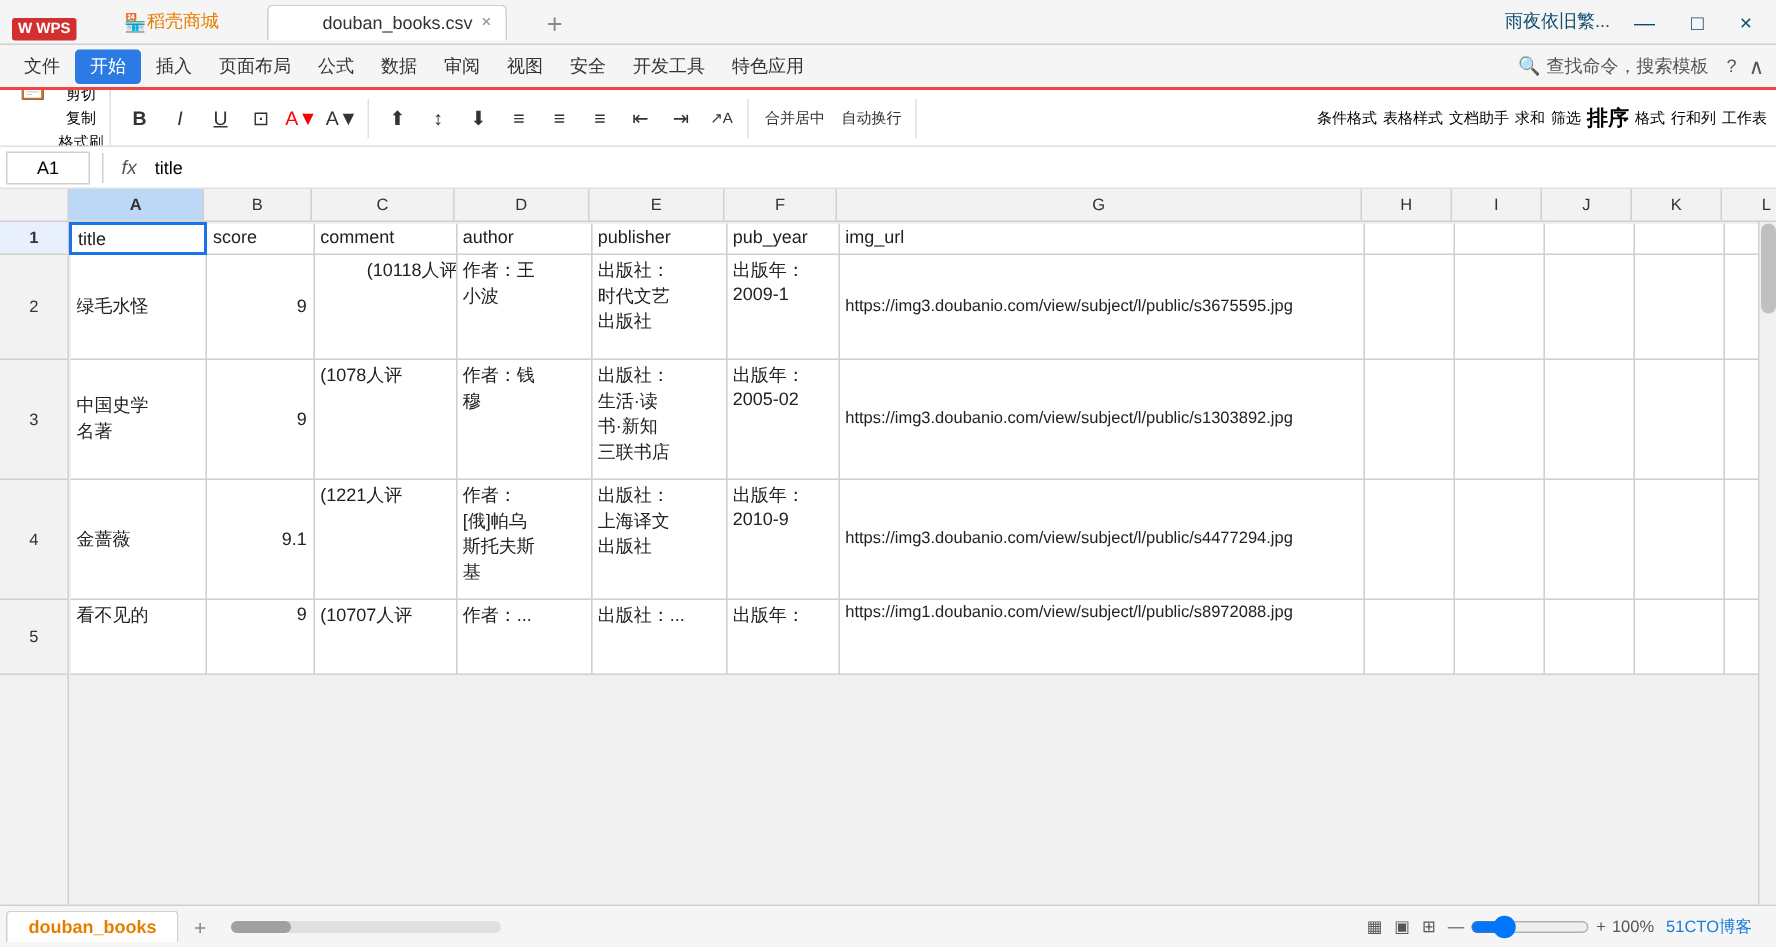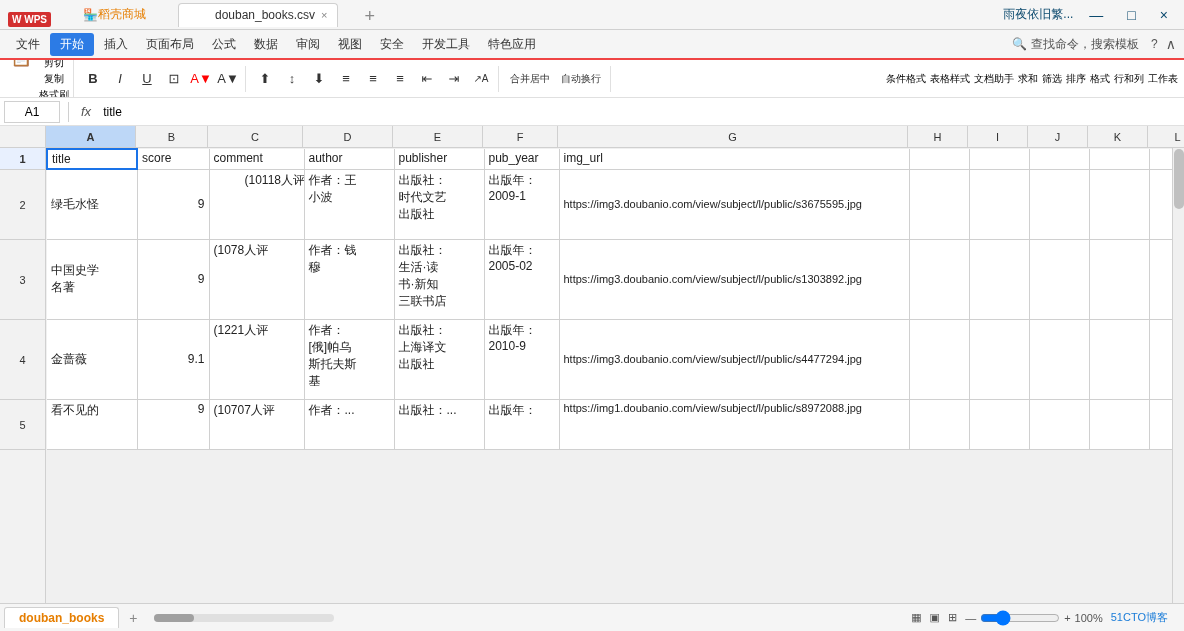--- a/index.html
+++ b/index.html
@@ -196,21 +196,21 @@
     <span class="tb-btn" style="font-size:10px;width:auto;padding:0 4px;">自动换行</span>
   </div>
 
 
   <div class="toolbar-right">
     <span style="font-size:10px;cursor:pointer;">条件格式</span>
     <span style="font-size:10px;cursor:pointer;">表格样式</span>
     <span style="font-size:10px;cursor:pointer;">文档助手</span>
     <span style="font-size:10px;cursor:pointer;">求和</span>
     <span style="font-size:10px;cursor:pointer;">筛选</span>
-    <span style="font-size:10px;cursor:pointer;">排序</span>
+    <span style="font-size:14px;cursor:pointer;font-weight:bold;">排序</span>
     <span style="font-size:10px;cursor:pointer;">格式</span>
     <span style="font-size:10px;cursor:pointer;">行和列</span>
     <span style="font-size:10px;cursor:pointer;">工作表</span>
   </div>
 </div>
 
 <div class="formula-bar">
   <input class="cell-ref" type="text" value="A1" style="">
   <div class="formula-divider"></div>
   <span class="fx-label">fx</span>

